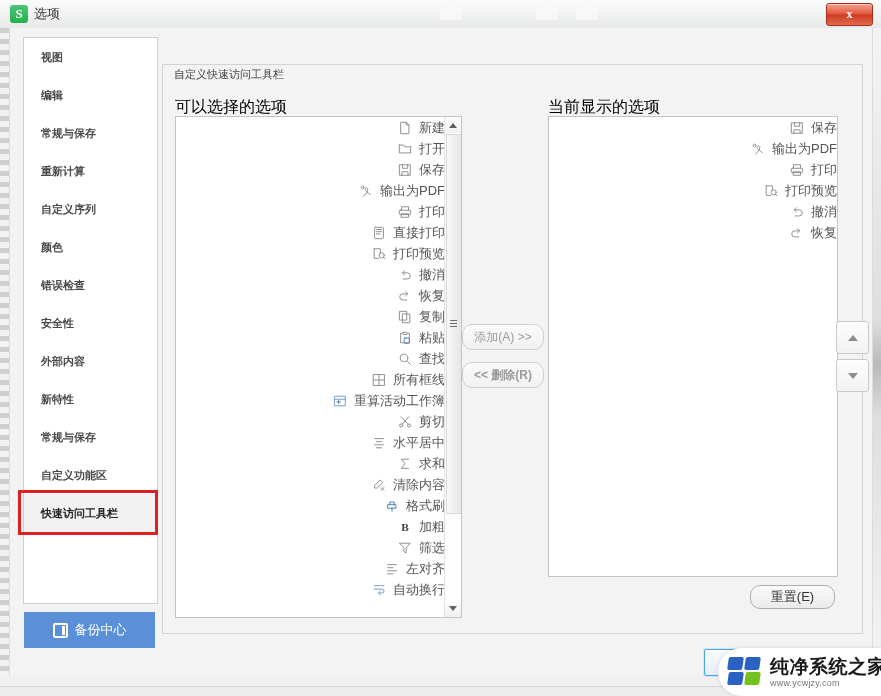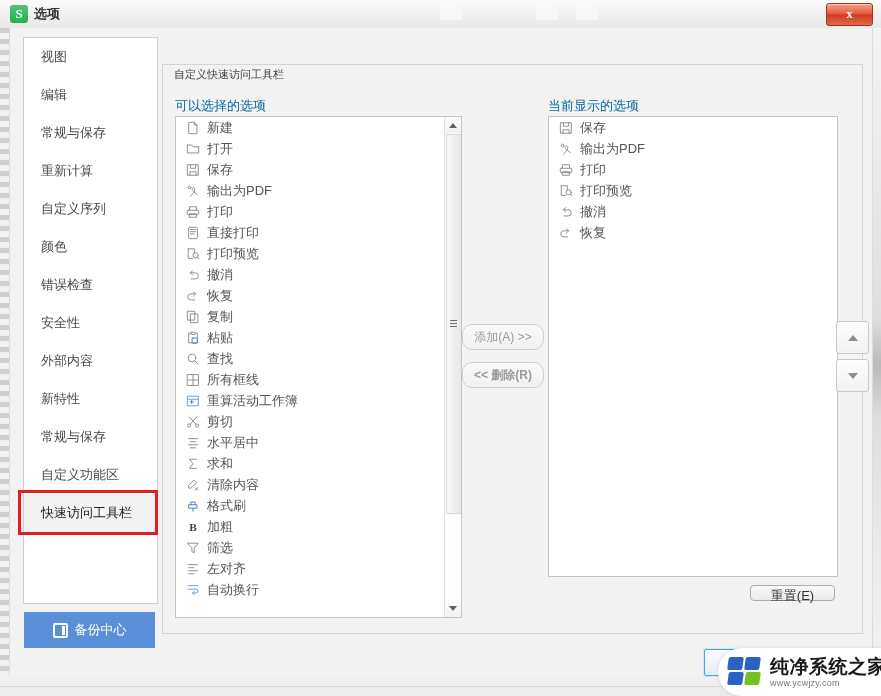--- a/index.html
+++ b/index.html
@@ -19,63 +19,63 @@
   .win-bottom{position:absolute;left:0;bottom:0;width:881px;height:9px;background:#ececec;border-top:1px solid #d6d6d6;}
 
   
   .titlebar{position:absolute;left:0;top:0;width:881px;height:28px;
      background:linear-gradient(to bottom,#fbfbfb,#eef0ef 60%,#e8eae9);
      border-bottom:1px solid #d9dbda;}
   .title-logo{position:absolute;left:10px;top:5px;width:18px;height:18px;border-radius:3px;
      background:linear-gradient(to bottom,#4fc47a,#22b14c);
      color:#fff;font-size:13px;font-weight:bold;text-align:center;line-height:18px;
      font-family:"Liberation Serif",serif;}
-  .title-text{position:absolute;left:34px;top:5px;font-size:13px;color:#333;line-height:18px;font-weight:bold;}
+  .title-text{position:absolute;left:34px;top:5px;font-size:13px;color:#333;line-height:18px;}
   .btn-close{position:absolute;right:8px;top:3px;width:45px;height:21px;border-radius:3px;
      background:linear-gradient(to bottom,#f3a08f,#e45c42 45%,#cf3c22 52%,#e06a4f);
      border:1px solid #a33019;box-shadow:inset 0 1px 0 rgba(255,255,255,.45);
      color:#fff;font-size:12px;font-weight:bold;text-align:center;line-height:21px;cursor:pointer;
      font-family:"Liberation Serif",serif;}
   .title-ghost{position:absolute;top:6px;width:22px;height:14px;background:#fafafa;border-radius:2px;opacity:.75;}
 
   
   .dlg{position:absolute;left:9px;top:28px;width:862px;height:648px;background:#f3f3f3;
        border-left:1px solid #dcdcdc;border-right:1px solid #dcdcdc;}
 
   
   .sidebar{position:absolute;left:13px;top:9px;width:133px;height:565px;background:#fff;border:1px solid #cfcfcf;}
-  .side-item{height:38px;line-height:38px;padding-left:17px;font-size:13px;color:#4a4a4a;cursor:pointer;
-     white-space:nowrap;}
+  .side-item{height:38px;line-height:38px;padding-left:17px;font-size:11px;color:#4a4a4a;cursor:pointer;
+     white-space:nowrap;font-weight:bold;}
   .side-item.selected{background:#f2f2f2;color:#222;}
   .side-hl{position:absolute;left:8px;top:462px;width:140px;height:45px;border:3px solid #e02020;
      box-sizing:border-box;pointer-events:none;}
   .backup-btn{position:absolute;left:14px;top:584px;width:131px;height:36px;background:#5b8fd8;
      border:none;color:#fff;font-size:13px;cursor:pointer;display:flex;align-items:center;
      justify-content:center;gap:7px;font-family:inherit;}
   .backup-ico{width:15px;height:15px;border:2px solid #fff;border-radius:2px;position:relative;box-sizing:border-box;}
   .backup-ico:after{content:"";position:absolute;right:1px;top:1px;width:3px;height:9px;background:#fff;}
 
   
   .group{position:absolute;left:152px;top:36px;width:699px;height:568px;
      border:1px solid #d3d3d3;background:transparent;}
   .group-title{position:absolute;left:158px;top:38px;background:#f3f3f3;padding:0 6px;font-size:11px;color:#404040;
      line-height:16px;}
 
-  .lbl{position:absolute;font-size:13px;color:#0369a1;}
+  .lbl{position:absolute;font-size:16px;color:#000000;}
   .lbl-left{left:165px;top:69px;}
   .lbl-right{left:538px;top:69px;}
 
   
   .listbox{position:absolute;background:#fff;border:1px solid #c4c4c4;overflow:hidden;}
   .list-left{left:165px;top:88px;width:285px;height:500px;}
   .list-right{left:538px;top:88px;width:288px;height:459px;}
   .lrows{position:absolute;left:0;top:0;right:16px;}
   .list-right .lrows{right:0;}
   .lrow{height:21px;display:flex;align-items:center;gap:7px;padding:0 0 0 10px;font-size:13px;color:#555;
-     cursor:pointer;white-space:nowrap;}
+     cursor:pointer;white-space:nowrap;justify-content:flex-end;}
   .lrow .ltext{line-height:21px;}
   .ico{width:14px;height:14px;flex:0 0 14px;position:relative;color:#8a8a8a;}
   .ico svg{display:block;width:14px;height:14px;}
 
   
   .sbar{position:absolute;right:0;top:0;width:16px;height:100%;background:#fdfdfd;border-left:1px solid #e3e3e3;}
   .sbtn{position:absolute;left:0;width:16px;height:16px;background:linear-gradient(to bottom,#fdfdfd,#f1f1f1);
      cursor:pointer;}
   .sbtn.up{top:0;}
   .sbtn.dn{bottom:0;}
@@ -99,22 +99,22 @@
   .movebtn{position:absolute;left:826px;width:31px;height:31px;border:1px solid #c9c9c9;border-radius:3px;
      background:linear-gradient(to bottom,#fdfdfd,#f2f2f2);cursor:pointer;}
   .movebtn.up{top:293px;}
   .movebtn.dn{top:331px;}
   .marrow{position:absolute;left:50%;top:50%;margin-left:-5px;width:0;height:0;
      border-left:5px solid transparent;border-right:5px solid transparent;}
   .movebtn.up .marrow{border-bottom:6px solid #8d8d8d;margin-top:-3px;}
   .movebtn.dn .marrow{border-top:6px solid #8d8d8d;margin-top:-3px;}
 
   
-  .resetbtn{position:absolute;left:740px;top:557px;width:85px;height:16px;font-size:13px;color:#333;
-     background:linear-gradient(to bottom,#fbfbfb,#eaeaea);border:1px solid #adadad;border-radius:4px;
+  .resetbtn{position:absolute;left:740px;top:557px;width:85px;height:24px;font-size:13px;color:#333;
+     background:linear-gradient(to bottom,#fbfbfb,#eaeaea);border:1px solid #adadad;border-radius:10px;
      cursor:pointer;font-family:inherit;}
 
   
   .okbtn{position:absolute;left:704px;top:649px;width:74px;height:27px;font-size:13px;color:#333;
      background:linear-gradient(to bottom,#fafcff,#e6eef9);border:1px solid #4aa3e8;border-radius:2px;
      box-shadow:0 0 0 1px #cfe6fb;cursor:pointer;font-family:inherit;}
   .cancelbtn{position:absolute;left:788px;top:649px;width:74px;height:27px;font-size:13px;color:#333;
      background:linear-gradient(to bottom,#fbfbfb,#eeeeee);border:1px solid #bdbdbd;border-radius:2px;
      cursor:pointer;font-family:inherit;}
 

